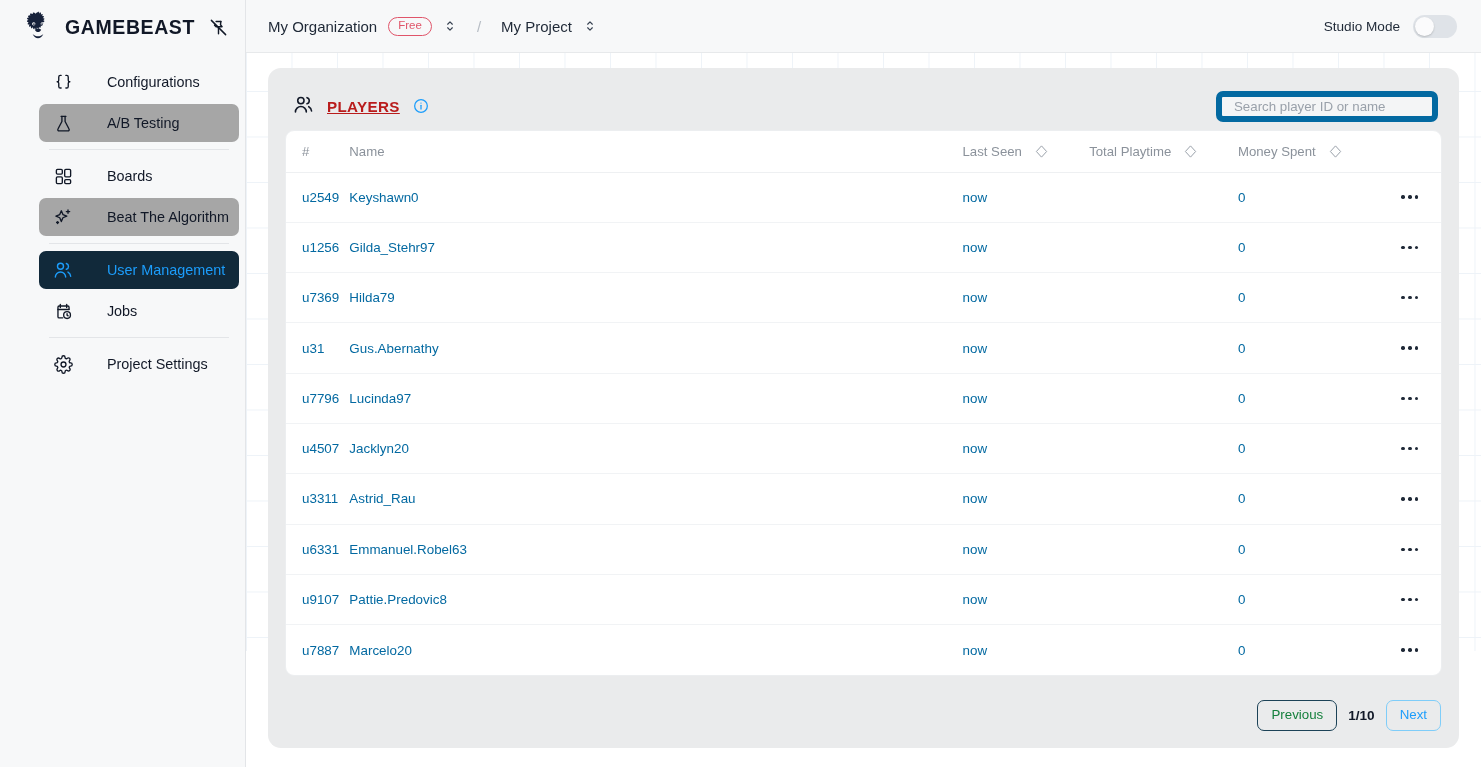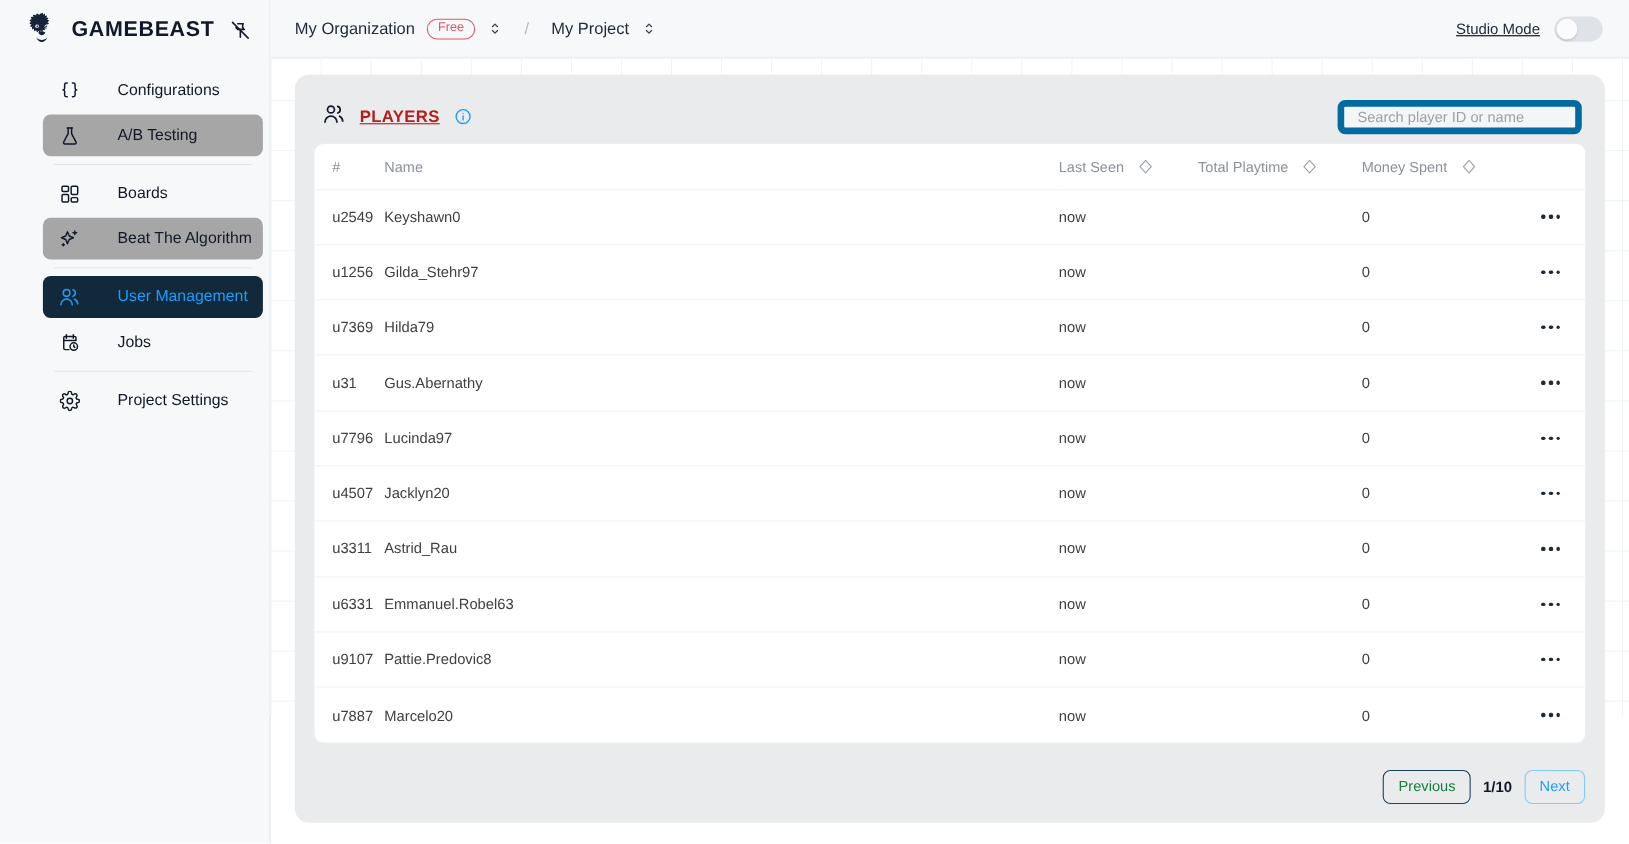--- a/index.html
+++ b/index.html
@@ -70,21 +70,21 @@
   }
   .crumbs { display: flex; align-items: center; gap: 11px; }
   .crumb-text { font-size: 15px; color: #1f2937; }
   .badge-free {
     border: 1px solid #e0556a; color: #e0556a;
     border-radius: 20px; font-size: 11.5px;
     padding: 2.5px 9px 3px; line-height: 1;
   }
   .selector { cursor: pointer; display:flex; align-items:center; }
   .crumb-slash { color: #b6bcc4; font-size: 15px; margin: 0 9px; }
-  .topbar-right { margin-left: auto; display: flex; align-items: center; gap: 13px; text-decoration: underline; }
+  .topbar-right { margin-left: auto; display: flex; align-items: center; gap: 13px; }
   .studio-label { font-size: 13.6px; color: #1f2937; }
   .toggle {
     width: 44px; height: 23px; border-radius: 12px;
     background: #dfe3e8; position: relative; cursor: pointer;
   }
   .toggle .knob {
     position: absolute; top: 2px; left: 2px;
     width: 19px; height: 19px; border-radius: 50%;
     background: #fbfbfc; box-shadow: 0 1px 2px rgba(0,0,0,.18);
   }
@@ -132,21 +132,21 @@
     font-size: 13.2px; font-weight: normal; color: #8b929b;
     text-align: left;
     border-bottom: 1px solid #eef0f2;
     padding: 0;
     vertical-align: middle;
   }
   .th-inner { display: flex; align-items: center; gap: 12px; }
   .sort-ico { cursor: pointer; display: flex; }
   tbody td {
     height: 50.3px;
-    font-size: 13.4px; color: #404040;
+    font-size: 13.4px; color: #0369a1;
     border-bottom: 1px solid #f1f3f5;
     vertical-align: middle;
     padding: 0;
   }
   tbody tr:last-child td { border-bottom: none; }
   .col-num  { width: 63px;  padding-left: 16px !important; }
   .col-name { width: 610px; }
   .col-seen { width: 126px; }
   .col-play { width: 148px; }
   .col-money{ width: 140px; }

